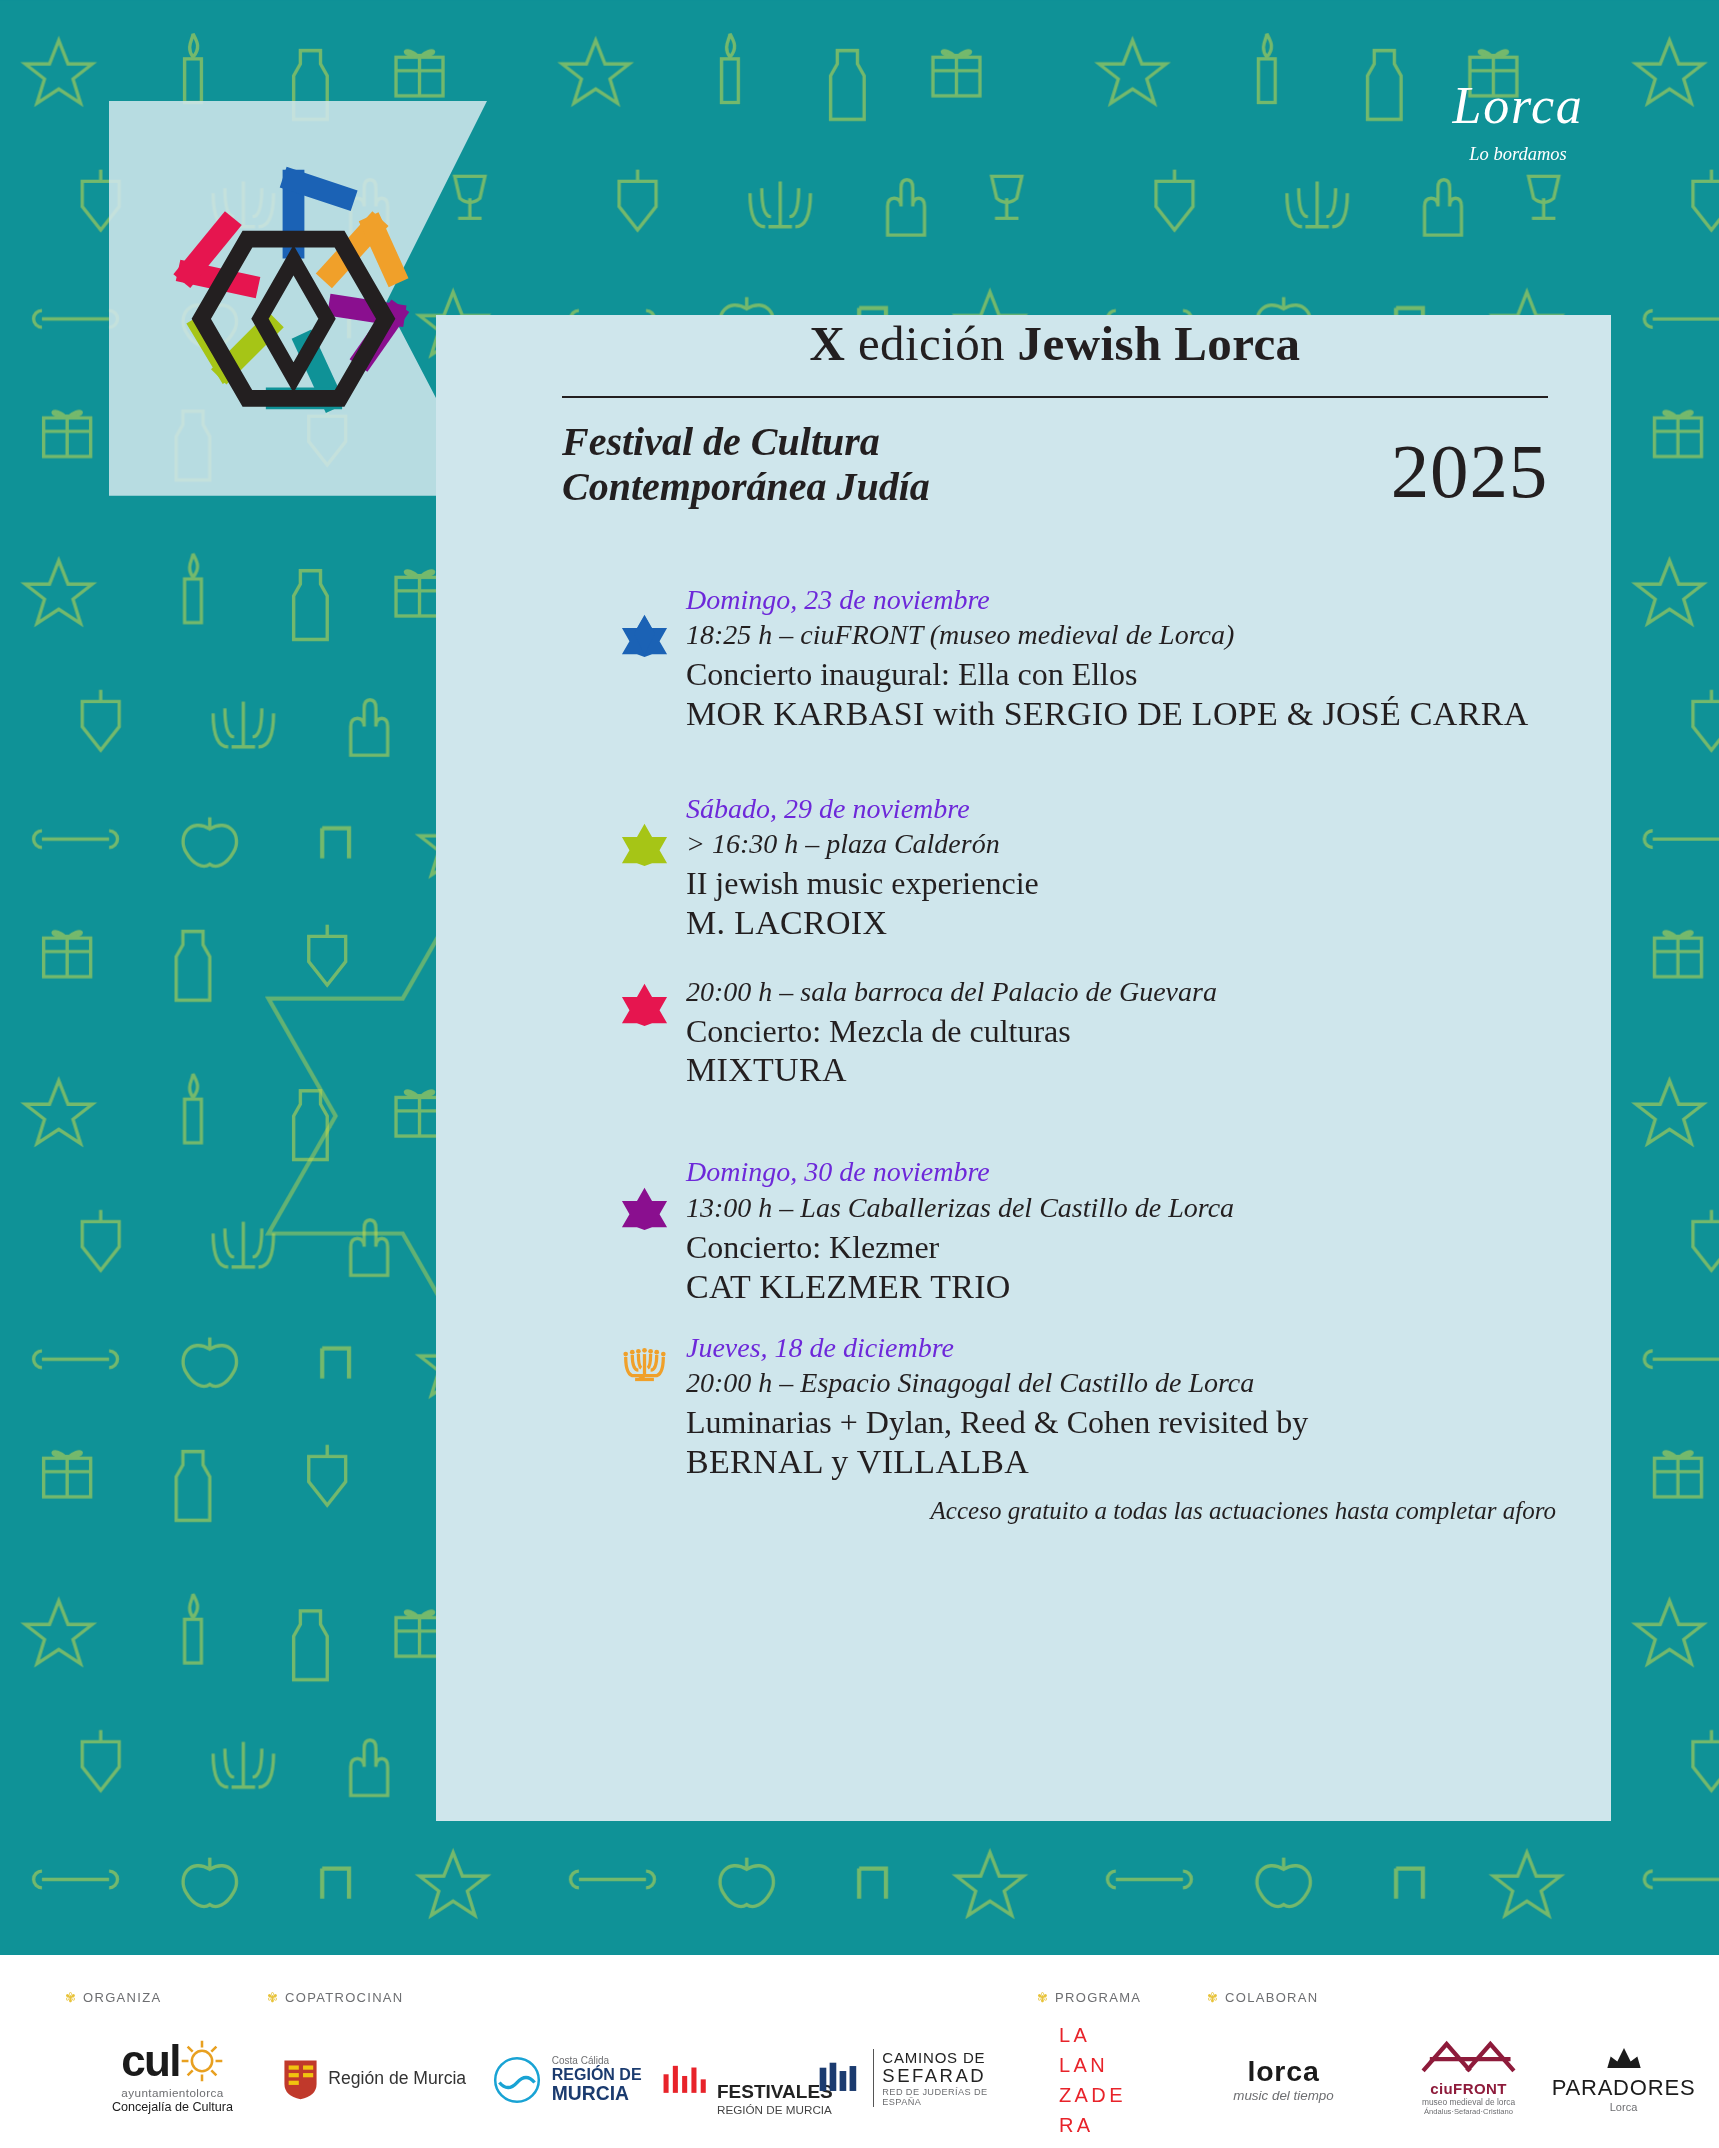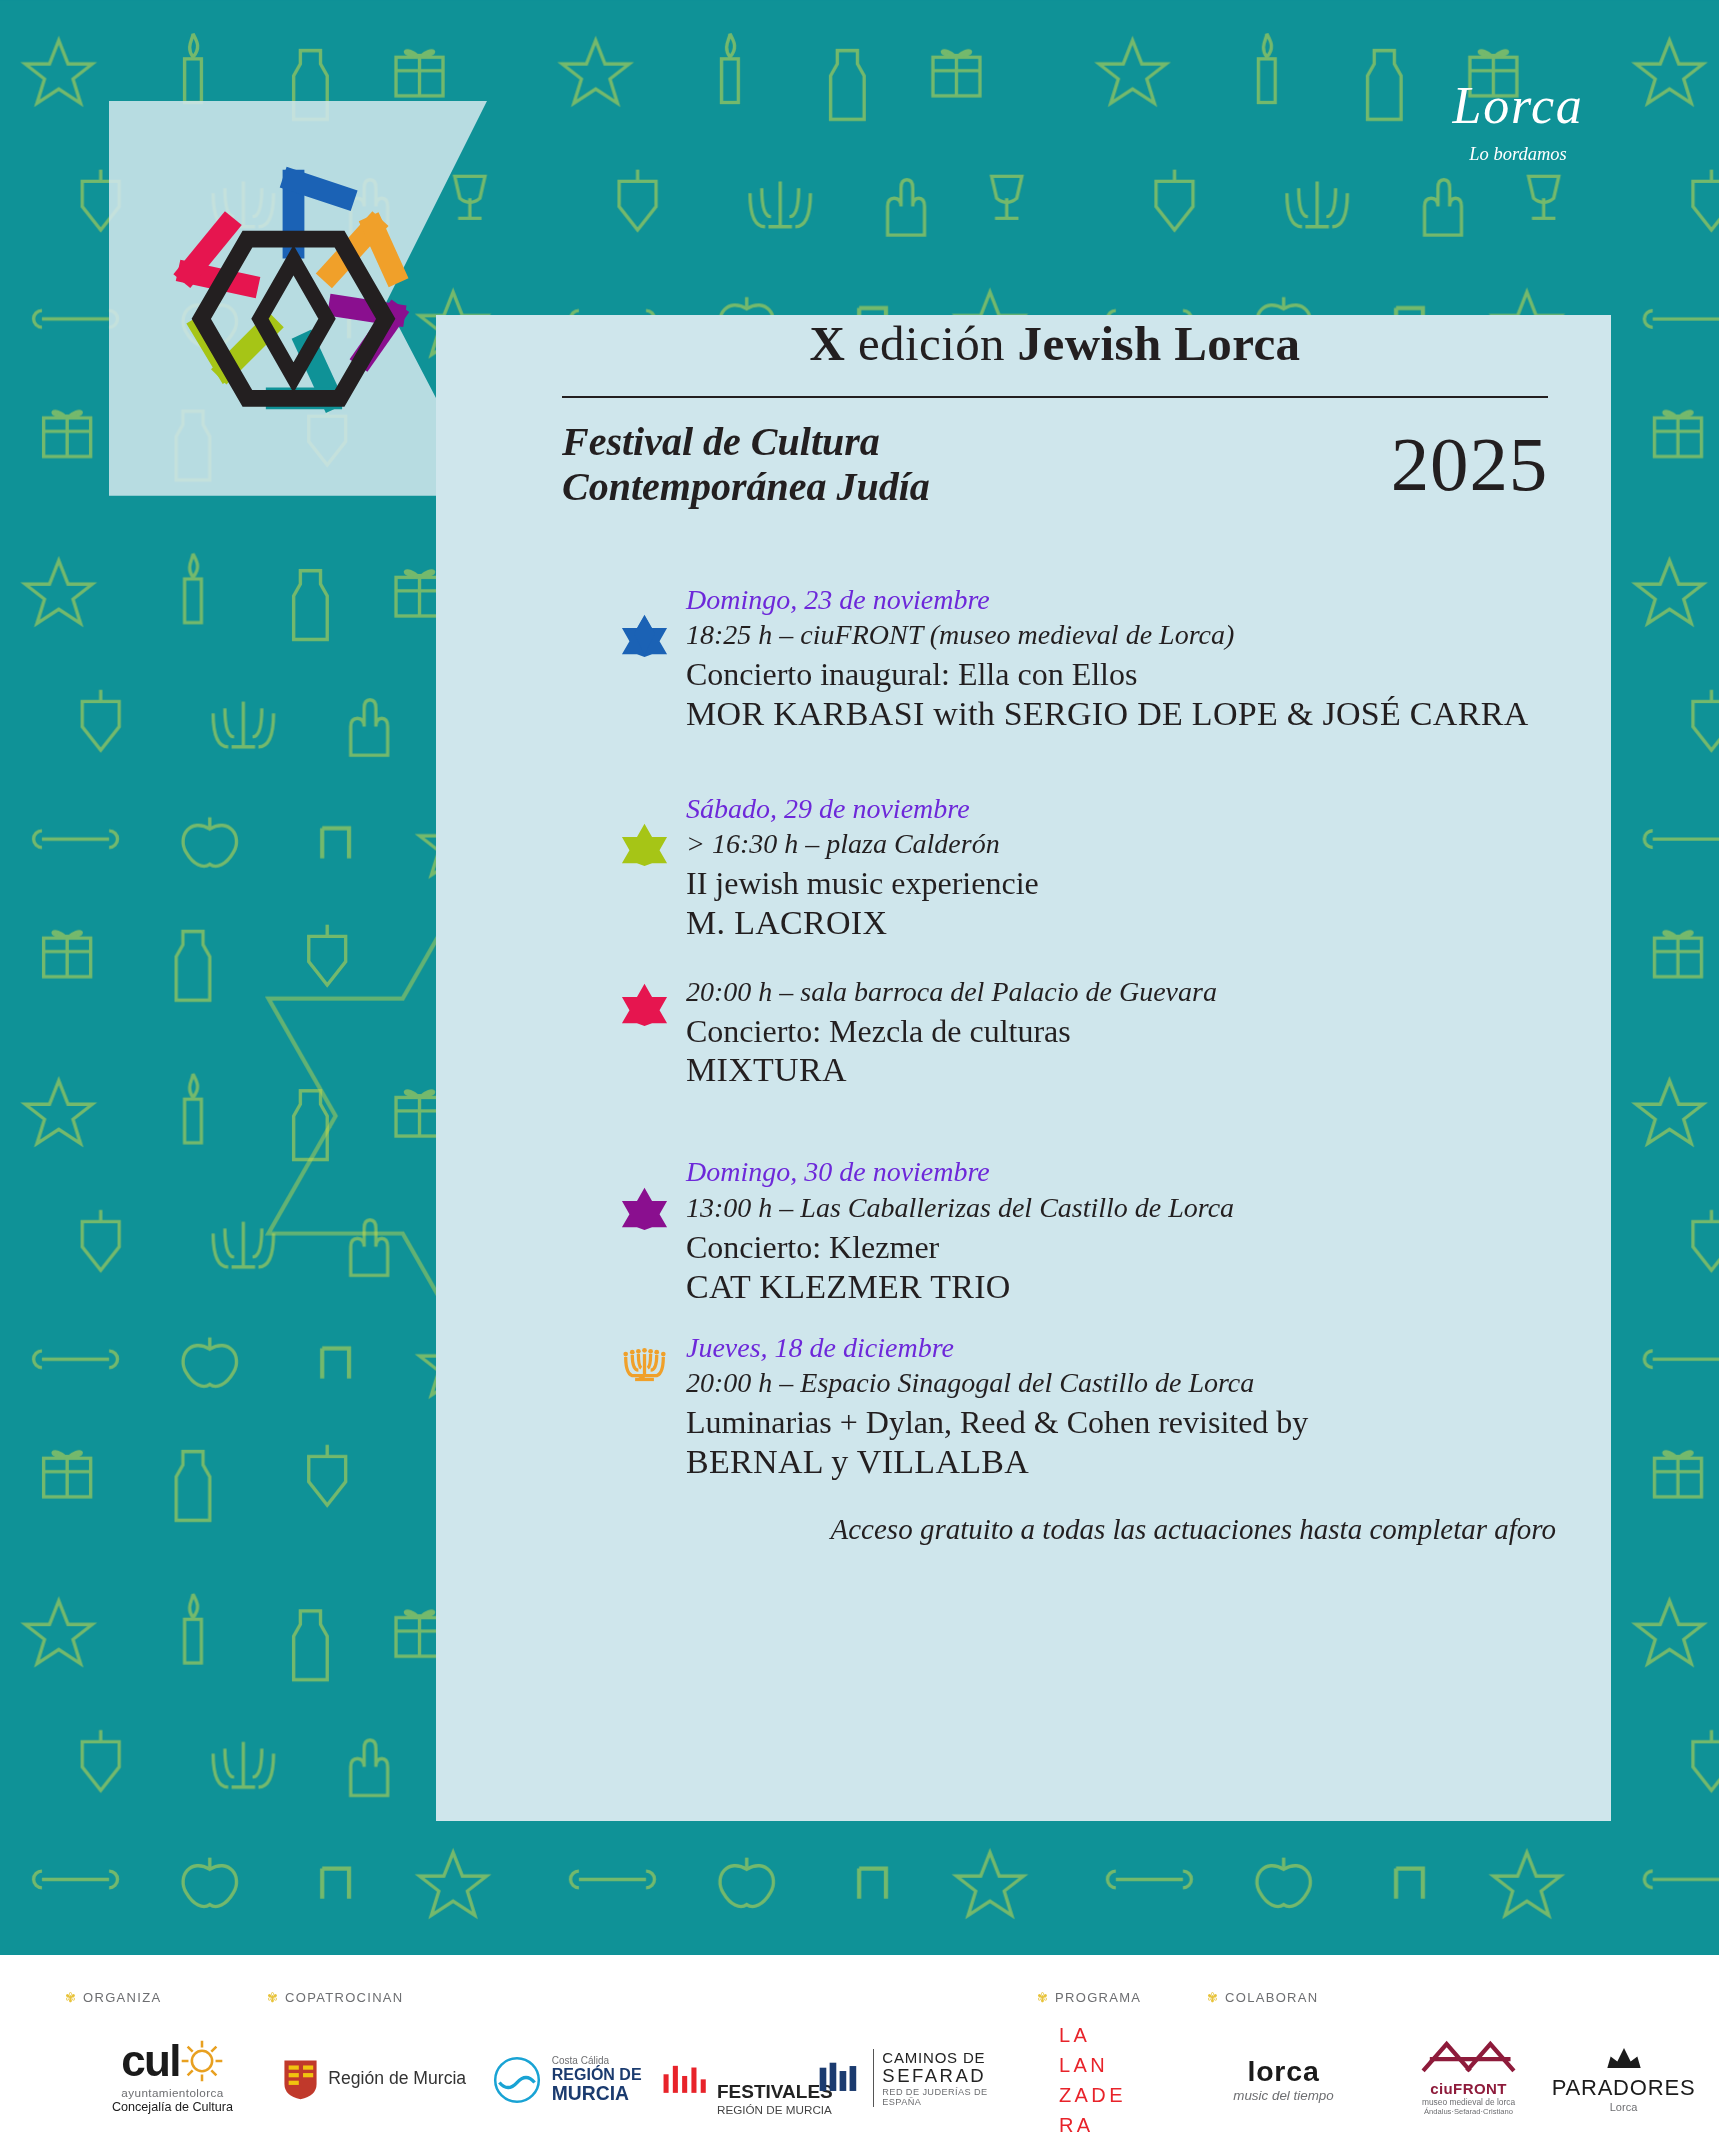--- a/index.html
+++ b/index.html
@@ -107,21 +107,21 @@
     font-weight: bold;
   }
   .rule {
     height: 2.5px;
     background: #231f20;
     margin: 23.5px 25px 0 25px;
   }
 
   .subtitle-row {
     display: flex;
-    align-items: center;
+    align-items: flex-end;
     justify-content: space-between;
     margin: 22px 25px 0 25px;
   }
   .subtitle {
     font-style: italic;
     font-weight: bold;
     font-size: 40px;
     line-height: 1.12;
     color: #231f20;
   }
@@ -168,23 +168,23 @@
   }
   .ev-artist {
     font-size: 34px;
     color: #231f20;
     letter-spacing: 0.3px;
   }
 
   .footnote {
     text-align: right;
     font-style: italic;
-    font-size: 29px;
-    color: #231f20;
-    margin-top: 32px;
+    font-size: 25px;
+    color: #231f20;
+    margin-top: 16px;
     padding-right: 17px;
   }
 
   
   .footer {
     position: absolute;
     left: 0;
     right: 0;
     bottom: 0;
     height: 193px;

